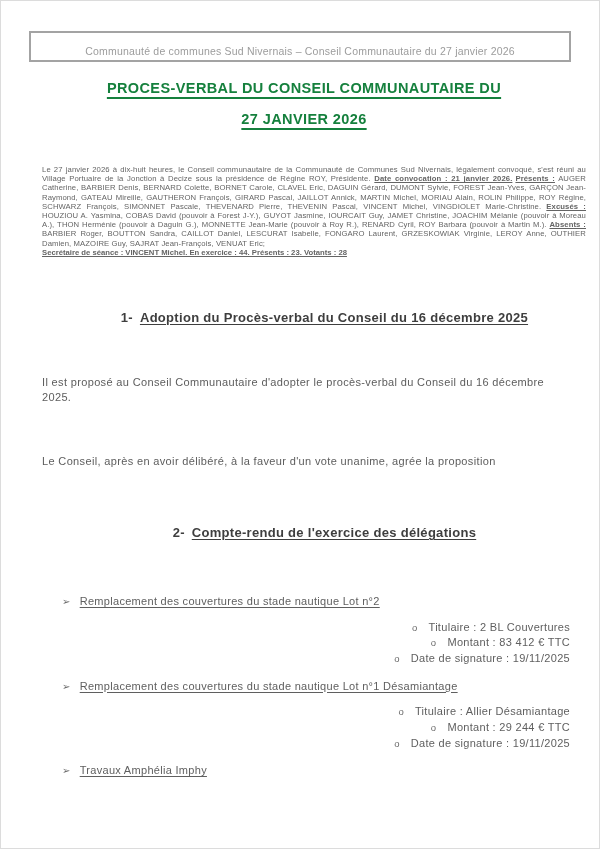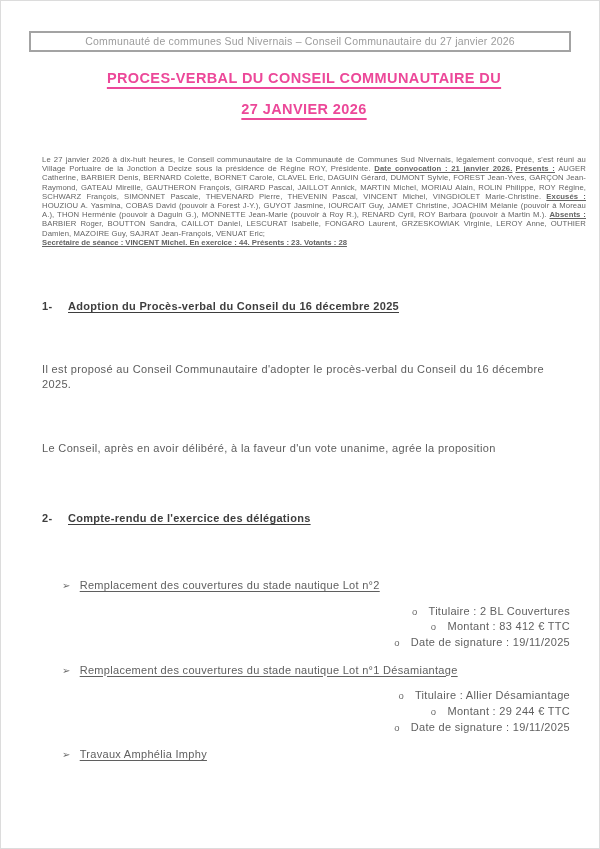--- a/index.html
+++ b/index.html
@@ -11,29 +11,29 @@
     color: #5e5e5e;
     overflow: hidden;
     box-shadow: inset 0 0 0 1px #dcdcdc;
     position: relative;
   }
 
   
   .header-bar {
     margin: 31px 29px 0 29px;
     border: 2px solid #a3a3a3;
-    padding: 2px 4px 3px 4px;
+    padding: 12px 4px 3px 4px;
     text-align: center;
     font-size: 10.5px;
     letter-spacing: 0.2px;
     color: #9c9c9c;
   }
 
   
-  .doc-title { text-align: center; color: #ec4899; font-weight: bold; padding-left: 8px; }
+  .doc-title { text-align: center; color: #15803d; font-weight: bold; padding-left: 8px; }
   .doc-title .line1 { margin-top: 17px; }
   .doc-title .line2 { margin-top: 13px; }
   .doc-title .tl {
     font-size: 14.5px;
     letter-spacing: 0.4px;
     text-decoration: underline;
     text-decoration-thickness: 1.5px;
     text-underline-offset: 4px;
   }
 
@@ -51,24 +51,25 @@
   .secretary {
     margin: 0 31px 0 42px;
     font-size: 7.7px;
     line-height: 9.2px;
     color: #646464;
   }
 
   
   .section-heading {
     margin-left: 42px;
-    font-size: 11px;
+    font-size: 13px;
     font-weight: bold;
     letter-spacing: 0.3px;
     color: #3e3e3e;
+    text-align: center;
   }
   .section-heading.s1 { margin-top: 53px; }
   .section-heading.s2 { margin-top: 56px; }
   .sec-num { display: inline-block; width: 26px; }
   .sec-title {
     text-decoration: underline;
     text-decoration-thickness: 1.3px;
     text-underline-offset: 2px;
   }
 

